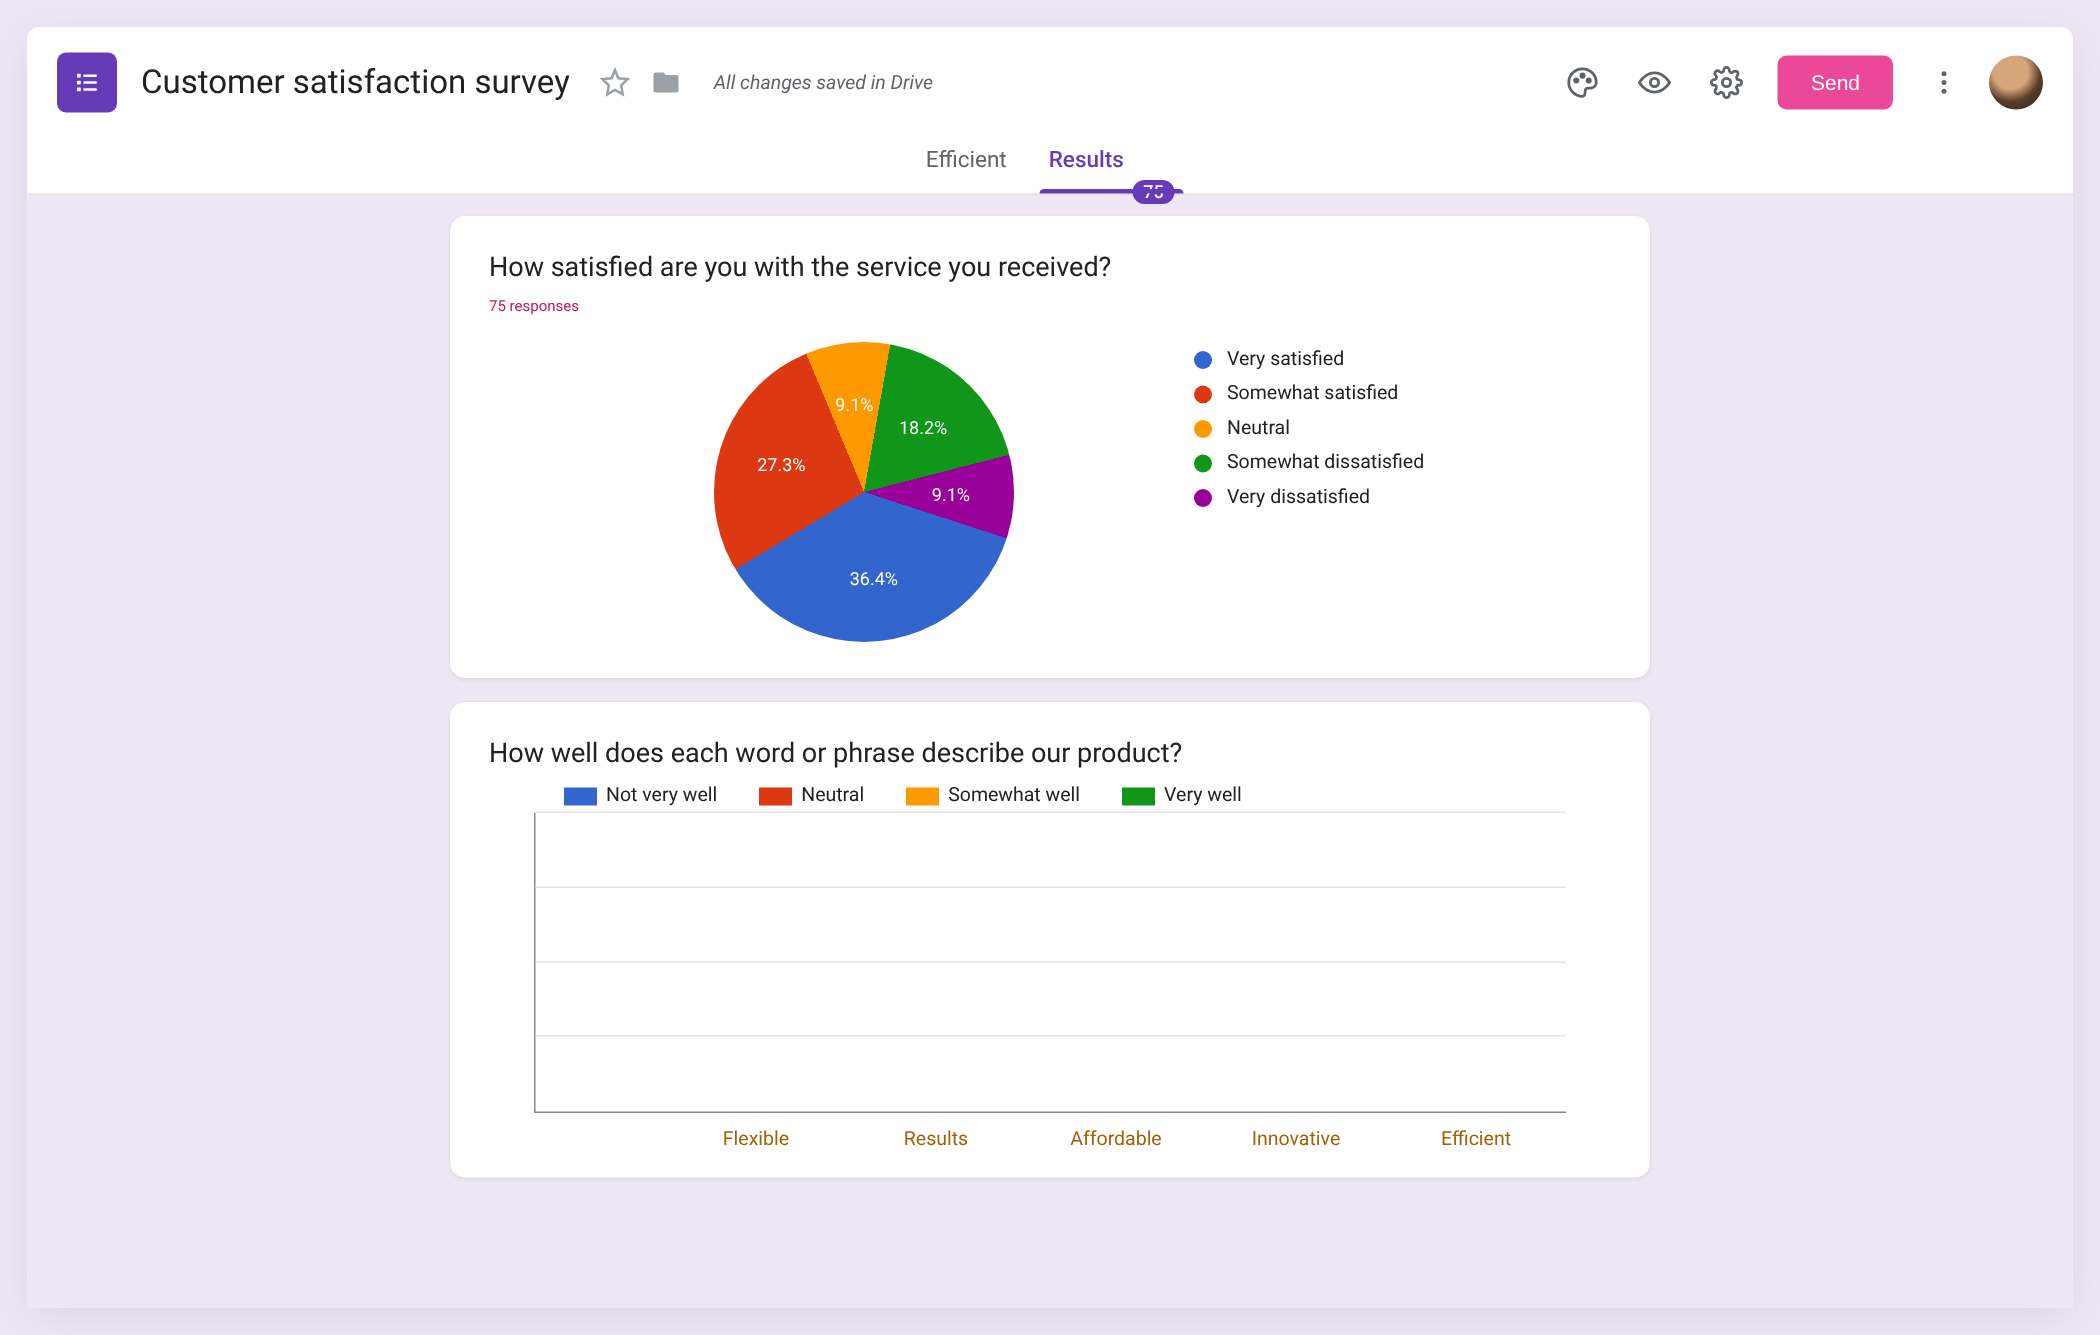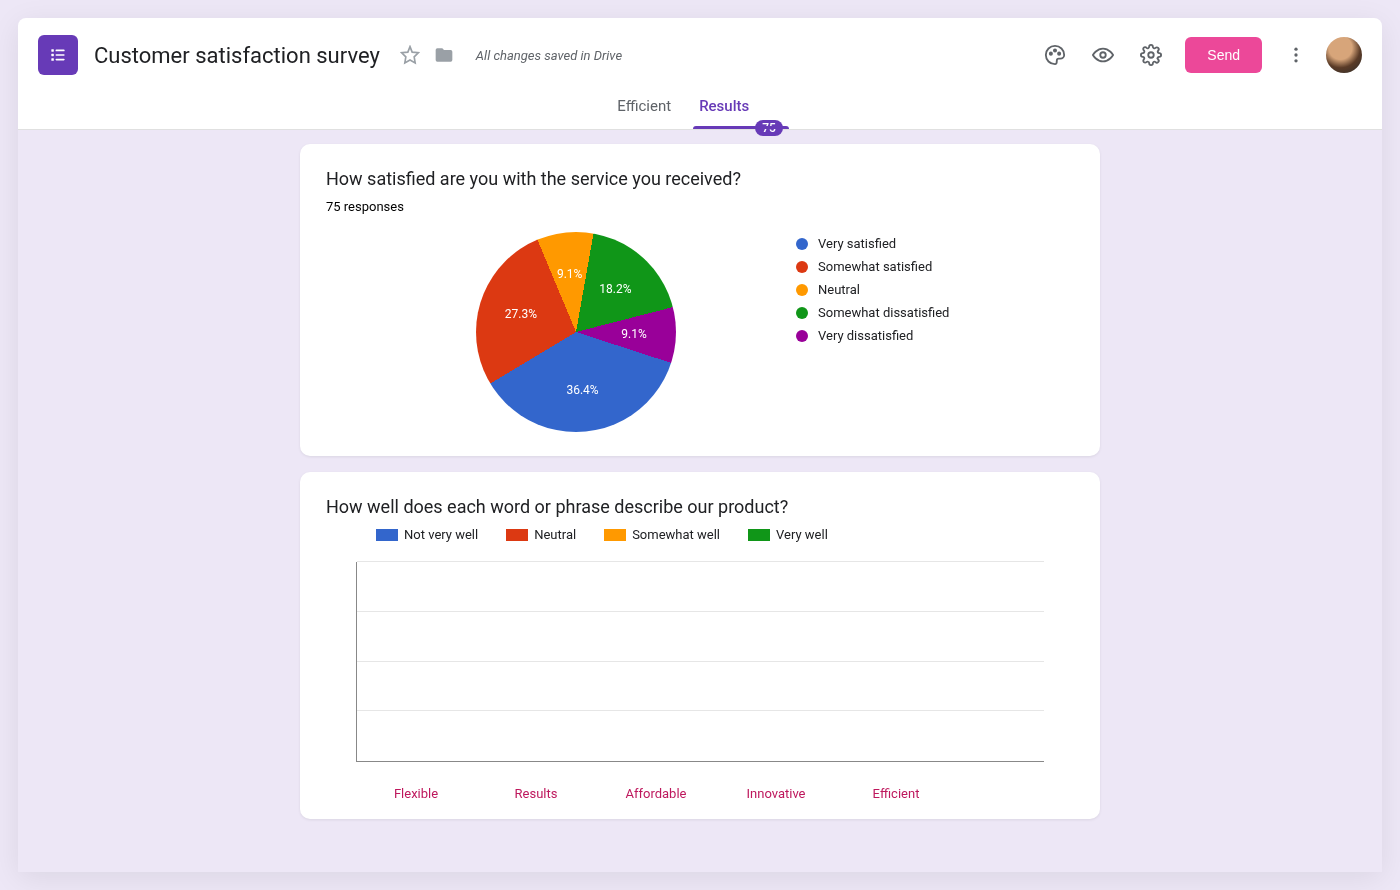--- a/index.html
+++ b/index.html
@@ -93,55 +93,55 @@
   .body-area{
     flex:1;background:#ede7f6;display:flex;flex-direction:column;
     align-items:center;padding:14px 0;overflow:hidden;
   }
   .card{
     background:#fff;border-radius:10px;width:800px;
     box-shadow:0 1px 3px rgba(0,0,0,0.08);
     padding:24px 26px;margin-bottom:16px;
   }
   .q-title{font-size:18px;color:#202124;margin-bottom:10px;}
-  .q-sub{font-size:13px;color:#000000;margin-bottom:18px;}
+  .q-sub{font-size:10px;color:#be185d;margin-bottom:18px;}
   
   .pie-wrap{display:flex;align-items:flex-start;gap:120px;padding-left:150px;}
   .pie{width:200px;height:200px;position:relative;border-radius:50%;}
   .pie-label{
     position:absolute;color:#fff;font-size:12px;font-weight:400;
     transform:translate(-50%,-50%);
   }
   .legend{display:flex;flex-direction:column;gap:8px;margin-top:4px;}
   .lg-item{display:flex;align-items:center;font-size:13px;color:#202124;}
   .lg-dot{width:12px;height:12px;border-radius:50%;margin-right:10px;}
   
   .bar-outer{padding:0 30px;}
   .bar-legend{
     display:flex;gap:28px;font-size:13px;color:#202124;
-    margin-bottom:20px;padding-left:20px;
+    margin-bottom:4px;padding-left:20px;
   }
   .bl-item{display:flex;align-items:center;}
   .bl-sw{width:22px;height:12px;margin-right:6px;}
   .plot{
     position:relative;height:200px;border-left:1px solid #888;
     border-bottom:1px solid #888;display:flex;align-items:flex-end;
     justify-content:space-around;padding:0 6px;
   }
   .grid-line{
     position:absolute;left:0;right:0;border-top:1px solid #e6e6e6;
   }
   .group{
     display:flex;align-items:flex-end;gap:4px;z-index:2;
     min-width:120px;justify-content:center;
   }
   .bar{width:22px;}
   .x-labels{
-    display:flex;justify-content:flex-start;font-size:13px;
-    color:#be185d;margin-top:24px;
+    display:flex;justify-content:flex-end;font-size:13px;
+    color:#a16207;margin-top:10px;
   }
 </style>
 </head>
 <body>
 
 <div class="app-window">
 
   <div class="header">
     <div class="forms-logo">
       <svg width="20" height="20" viewBox="0 0 24 24">

